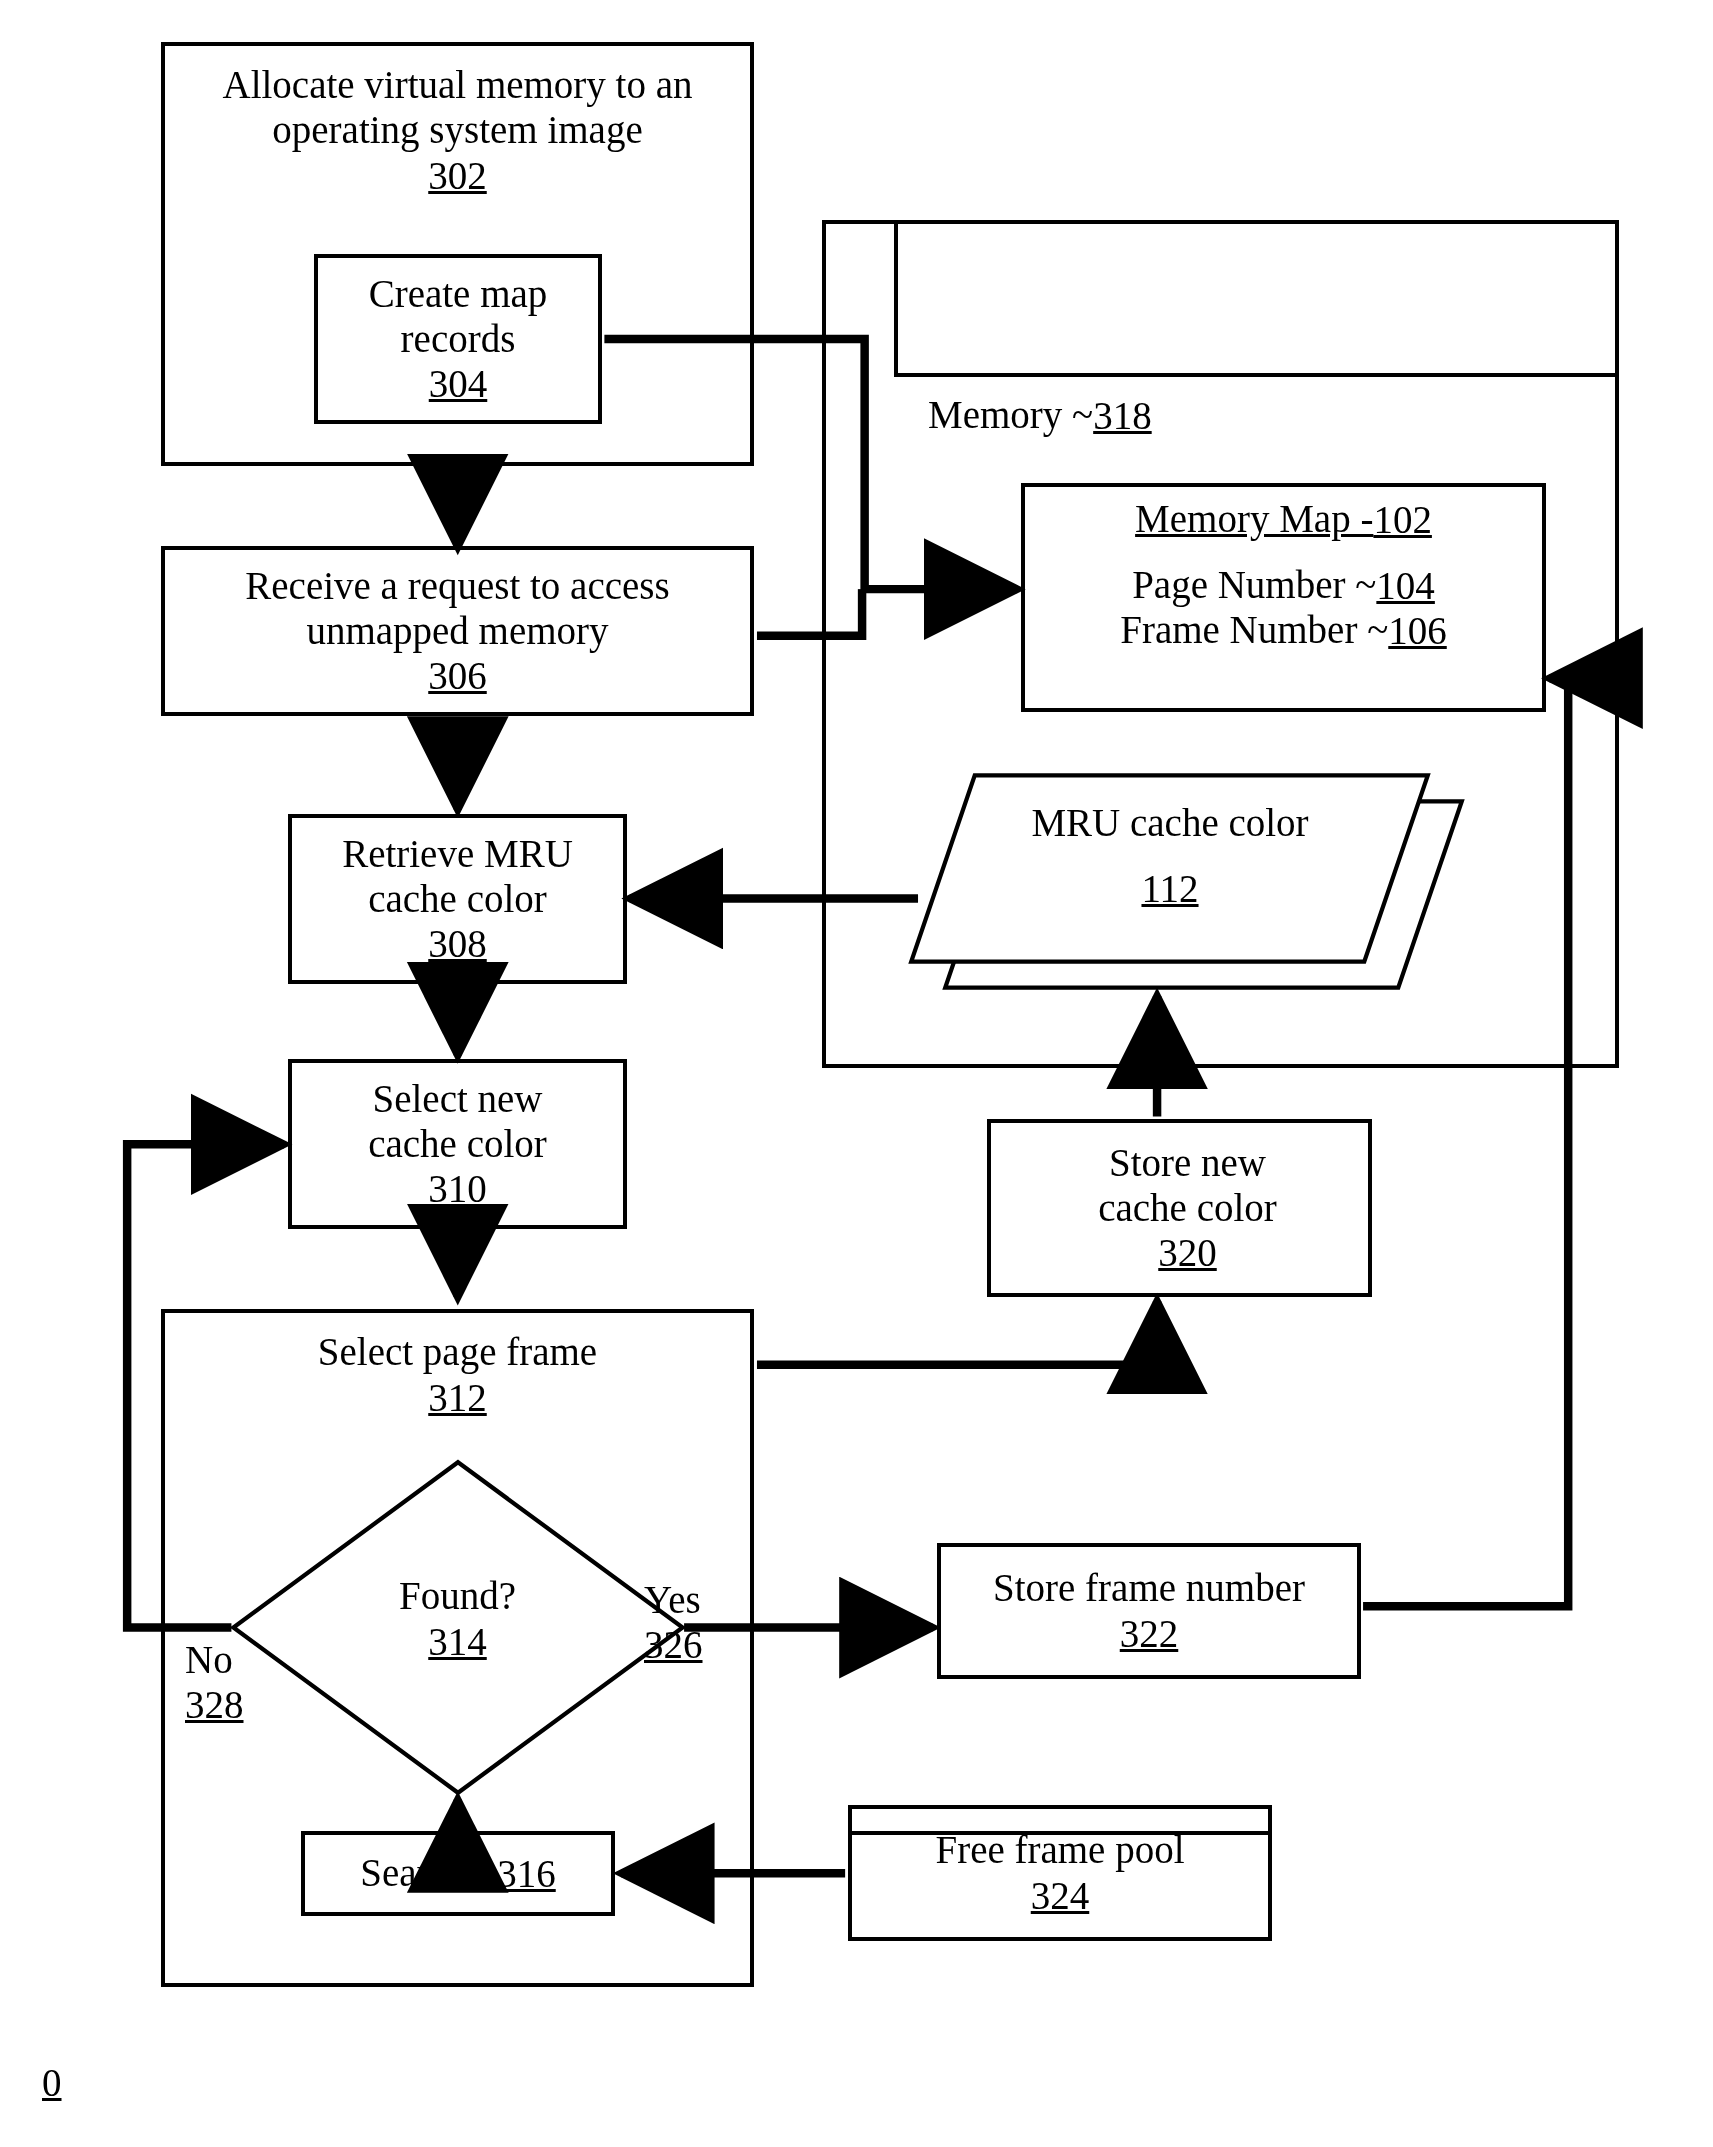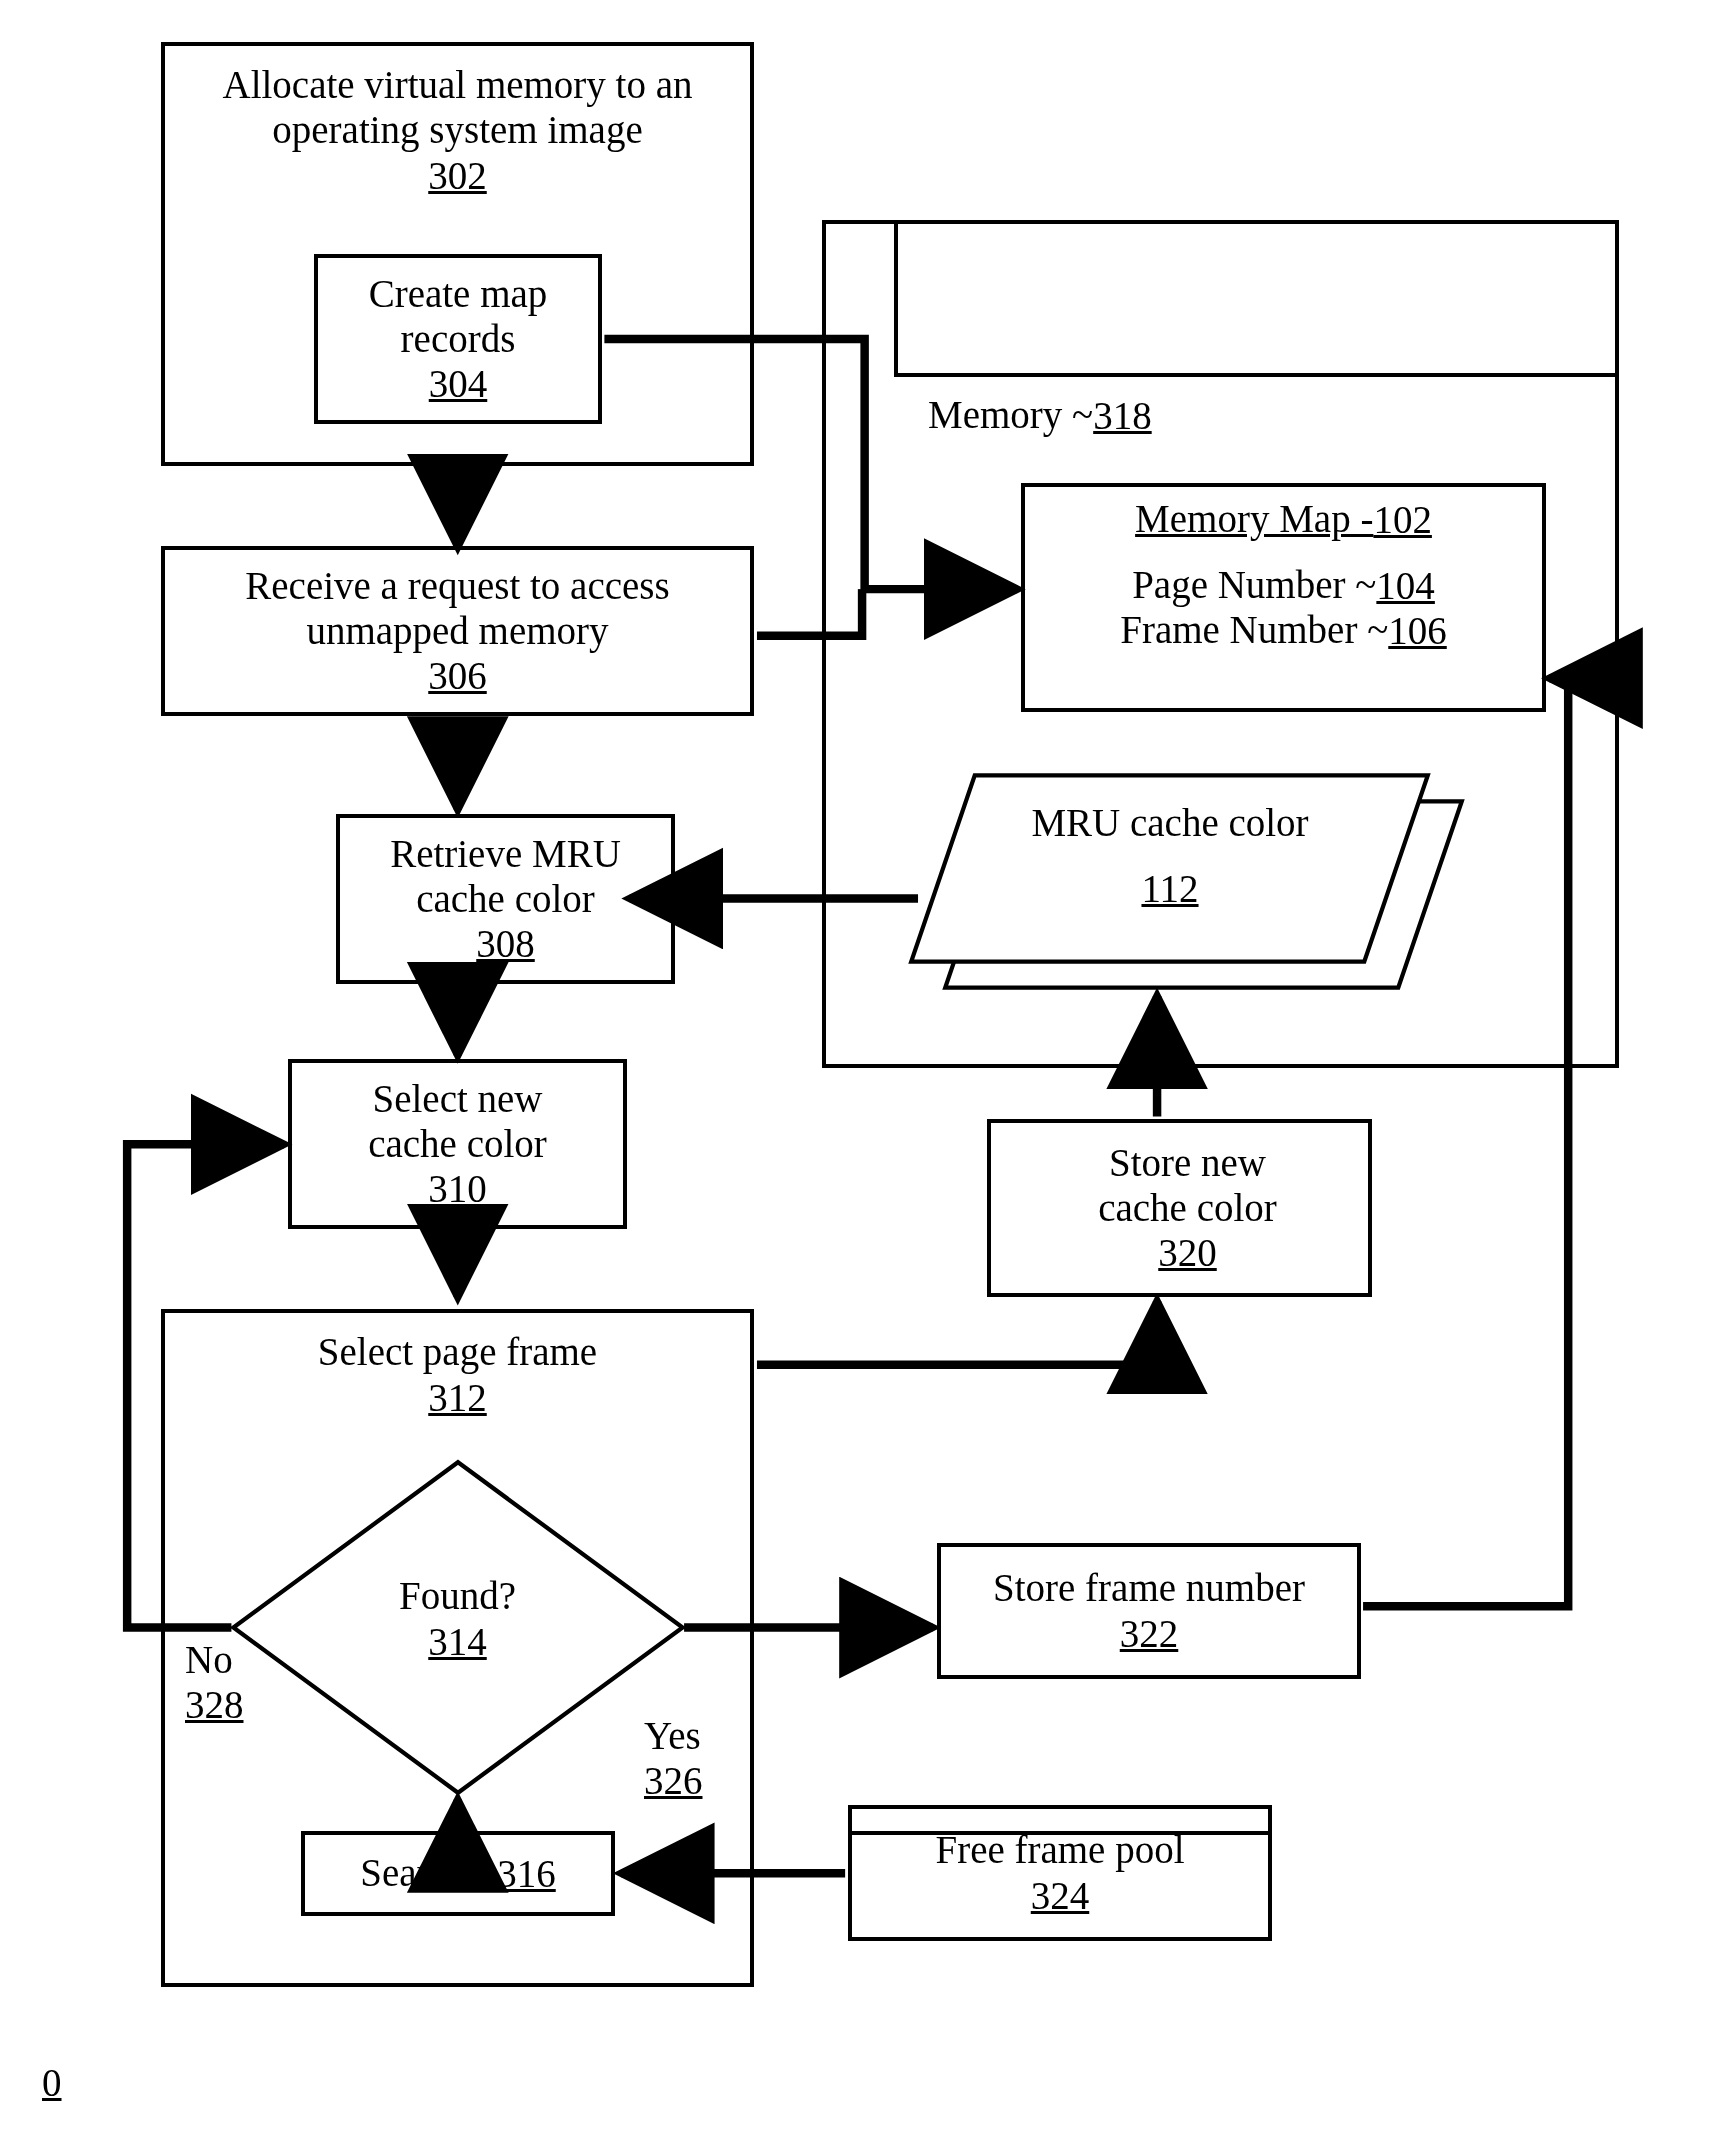--- a/index.html
+++ b/index.html
@@ -60,21 +60,21 @@
     <div class="label">records</div>
     <div class="ref">304</div>
   </div>
 
   <div class="box" style="left:161px; top:546px; width:593px; height:170px;">
     <div class="label">Receive a request to access</div>
     <div class="label">unmapped memory</div>
     <div class="ref">306</div>
   </div>
 
-  <div class="box" style="left:288px; top:814px; width:339px; height:170px;margin-left:48px;">
+  <div class="box" style="left:288px; top:814px; width:339px; height:170px;">
     <div class="label">Retrieve MRU</div>
     <div class="label">cache color</div>
     <div class="ref">308</div>
   </div>
 
   <div class="box" style="left:288px; top:1059px; width:339px; height:170px;">
     <div class="label">Select new</div>
     <div class="label">cache color</div>
     <div class="ref">310</div>
   </div>
@@ -90,21 +90,21 @@
   <div class="box noborder" style="left:339px; top:1568px; width:237px; height:102px; background:transparent;">
     <div class="label">Found?</div>
     <div class="ref">314</div>
   </div>
 
   <div class="box noborder" style="left:185px; top:1636px; width:93px; height:93px; background:transparent; text-align:left; align-items:flex-start;">
     <div class="label">No</div>
     <div class="ref">328</div>
   </div>
 
-  <div class="box noborder" style="left:644px; top:1712px; width:93px; height:93px; background:transparent; text-align:left; align-items:flex-start;">
+  <div class="box noborder" style="left:644px; top:1576px; width:93px; height:93px; background:transparent; text-align:left; align-items:flex-start;">
     <div class="label">Yes</div>
     <div class="ref">326</div>
   </div>
 
   <div class="box" style="left:301px; top:1831px; width:314px; height:85px; flex-direction:row;">
     <span class="label">Search ~ </span>
     <span class="ref">316</span>
   </div>
 
   <div class="box" style="left:822px; top:220px; width:797px; height:848px; border-width:4.2px;"></div>

